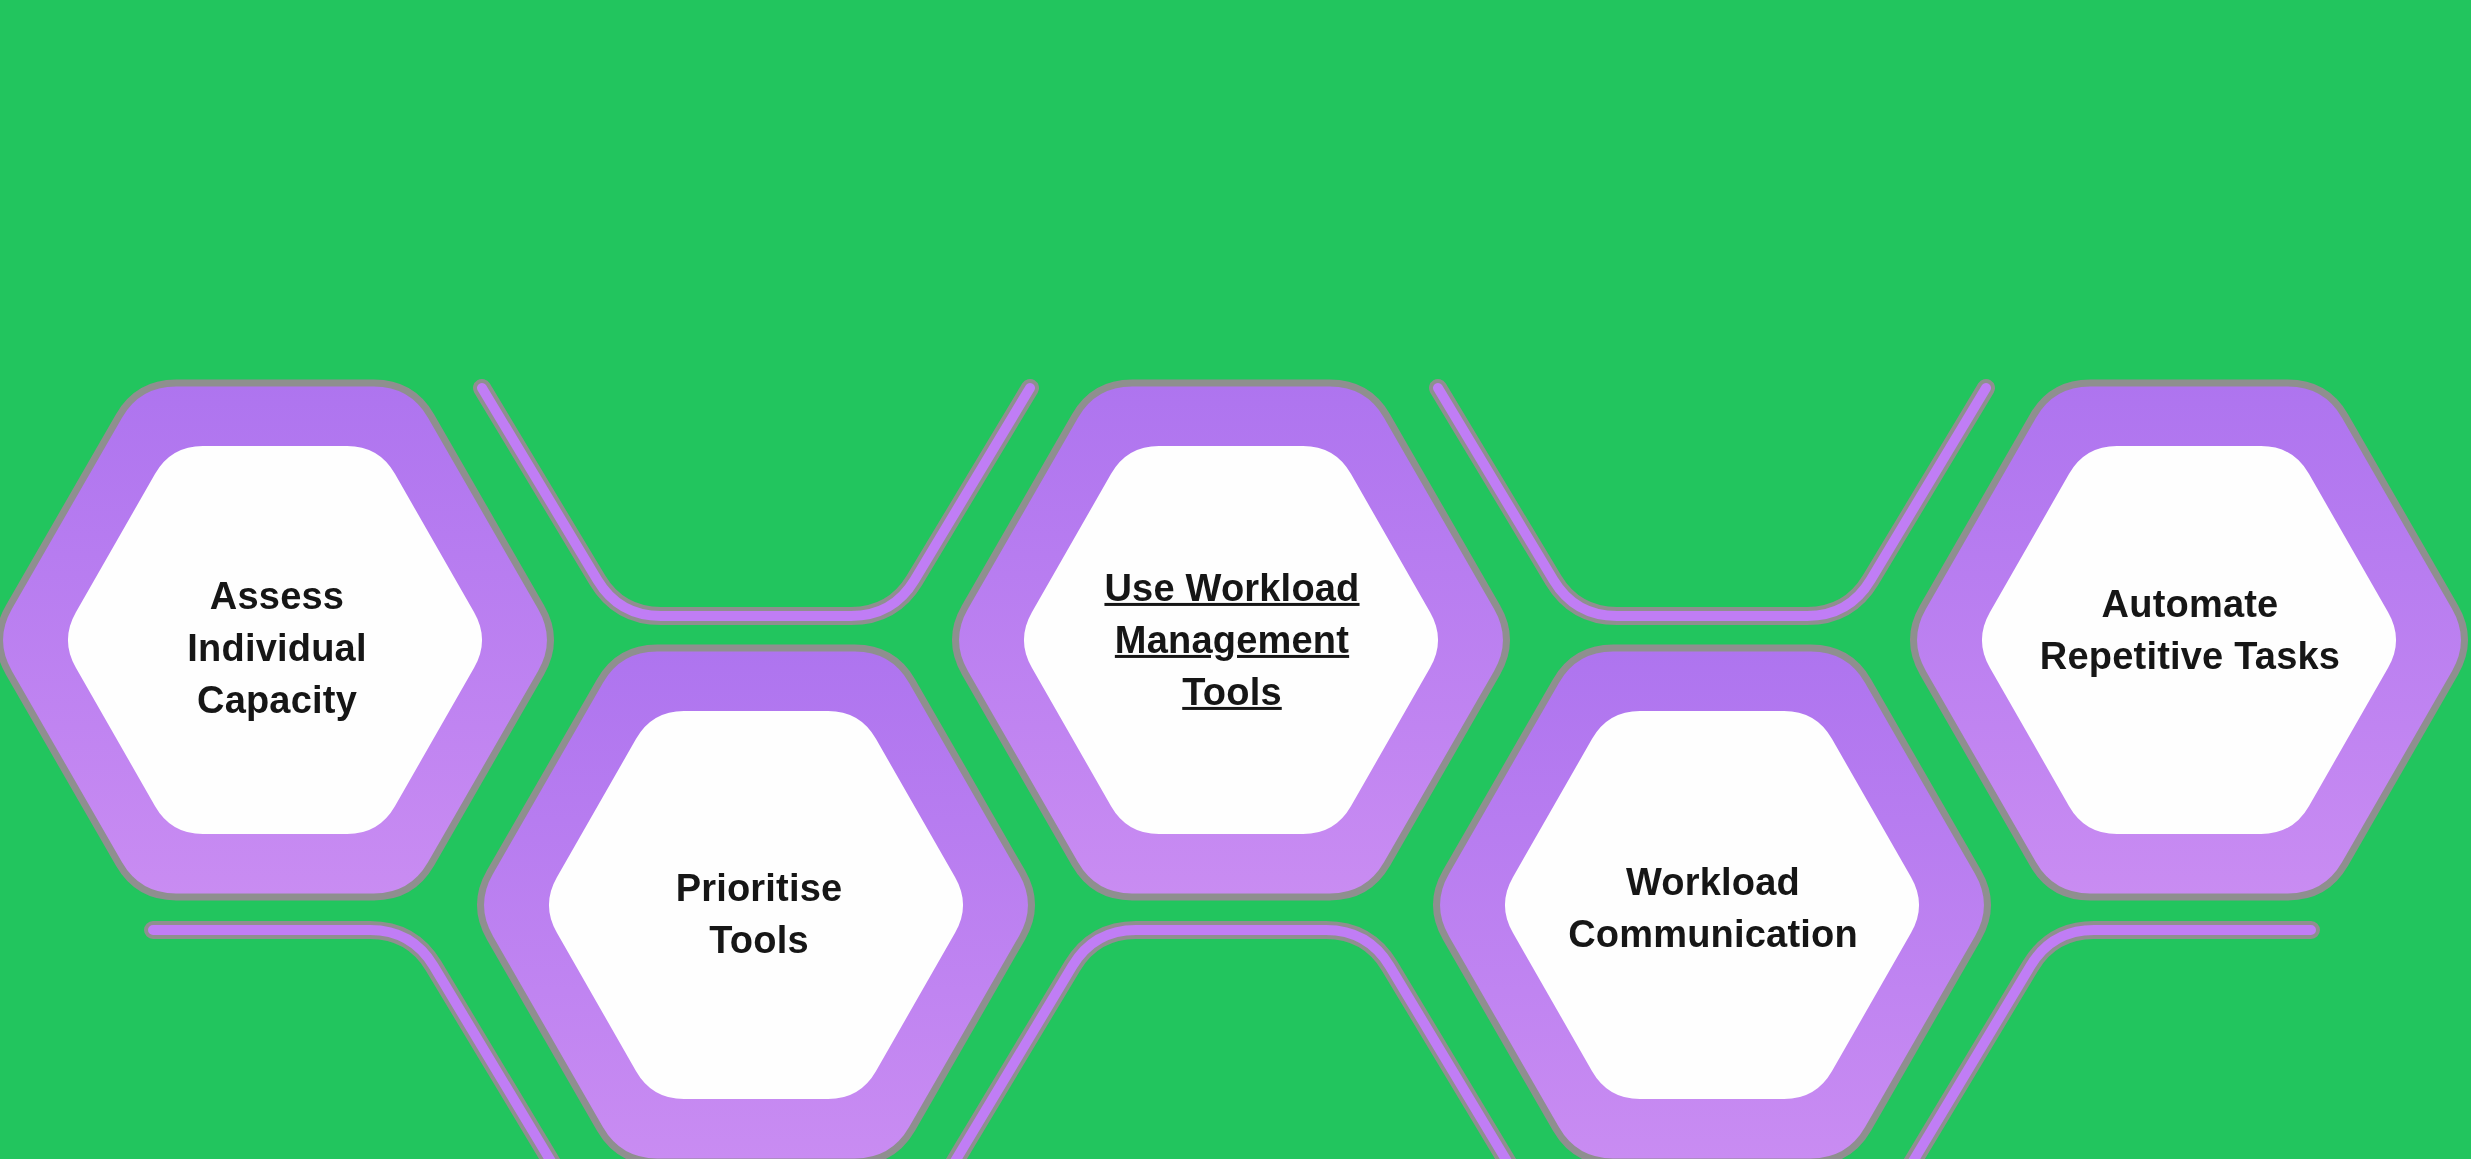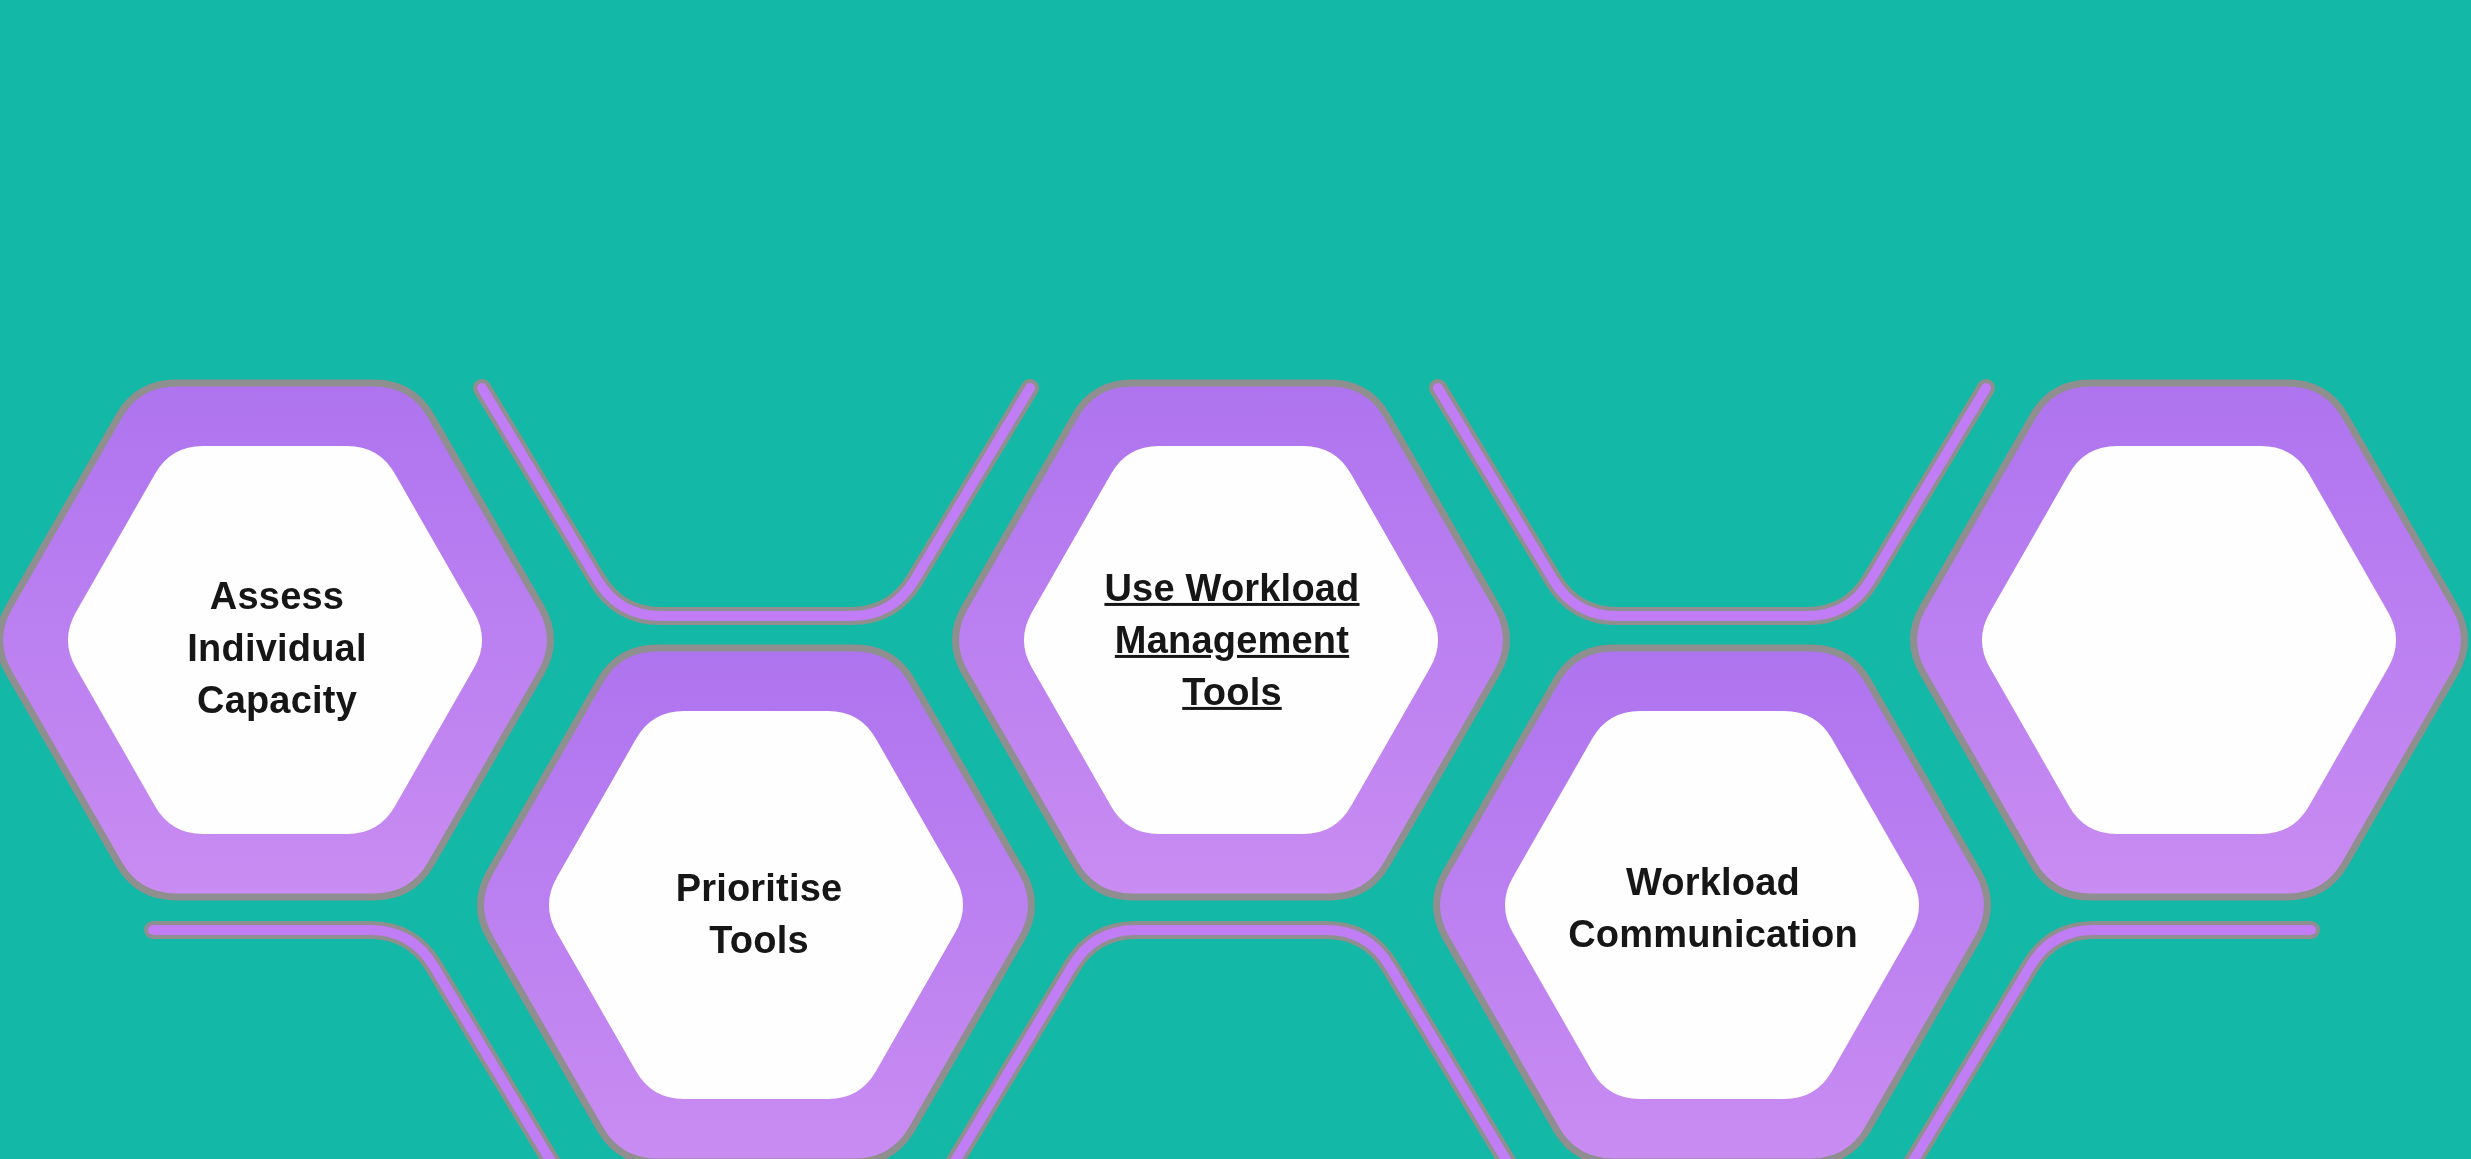--- a/index.html
+++ b/index.html
@@ -24,21 +24,21 @@
   }
   .pos-1{left:277px;top:648px;width:250px;}
   .pos-2{left:759px;top:914px;width:240px;}
   .pos-3{left:1232px;top:640px;width:285px;text-decoration:underline;}
   .pos-4{left:1713px;top:908px;width:325px;}
   .pos-5{left:2190px;top:630px;width:355px;}
 </style>
 </head>
 <body>
 
-<div class="stage" style="background: #14b8a6;">
+<div class="stage" style="background: #22c55e;">
   <svg id="hex-svg" viewBox="0 0 2471 1159" aria-hidden="true">
       <defs>
         <linearGradient id="hexGrad" x1="0" y1="0" x2="0" y2="1">
           <stop offset="0" stop-color="#ae74ef"></stop>
           <stop offset="1" stop-color="#c98cf2"></stop>
         </linearGradient>
       </defs>
       <g>
         <path d="M 482 388 L 597.4 580 Q 619 616 661 616 L 851 616 Q 893 616 914.6 580 L 1030 388" fill="none" stroke="#8f8f8f" stroke-width="18" stroke-linecap="round" stroke-linejoin="round"></path>
         <path d="M 482 388 L 597.4 580 Q 619 616 661 616 L 851 616 Q 893 616 914.6 580 L 1030 388" fill="none" stroke="#c07df5" stroke-width="10" stroke-linecap="round" stroke-linejoin="round"></path>
@@ -77,13 +77,14 @@
       </g>
       <g>
         <path d="M 1923 607.1 L 2033 415.9 Q 2052 383 2090 383 L 2288 383 Q 2326 383 2345 415.9 L 2455 607.1 Q 2474 640 2455 672.9 L 2345 864.1 Q 2326 897 2288 897 L 2090 897 Q 2052 897 2033 864.1 L 1923 672.9 Q 1904 640 1923 607.1 Z" fill="url(#hexGrad)" stroke="#8f8f8f" stroke-width="7" stroke-linejoin="round"></path>
         <path d="M 1989.9 612.2 L 2069.1 473.8 Q 2085 446 2117 446 L 2261 446 Q 2293 446 2308.9 473.8 L 2388.1 612.2 Q 2404 640 2388.1 667.8 L 2308.9 806.2 Q 2293 834 2261 834 L 2117 834 Q 2085 834 2069.1 806.2 L 1989.9 667.8 Q 1974 640 1989.9 612.2 Z" fill="#fefefe"></path>
       </g>
     </svg>
   <div class="hex-label pos-1">Assess Individual Capacity</div>
   <div class="hex-label pos-2">Prioritise Tools</div>
   <div class="hex-label pos-3">Use Workload Management Tools</div>
   <div class="hex-label pos-4">Workload Communication</div>
+  <div class="hex-label pos-5">Automate Repetitive Tasks</div>
 </div>
 
 </body></html>

